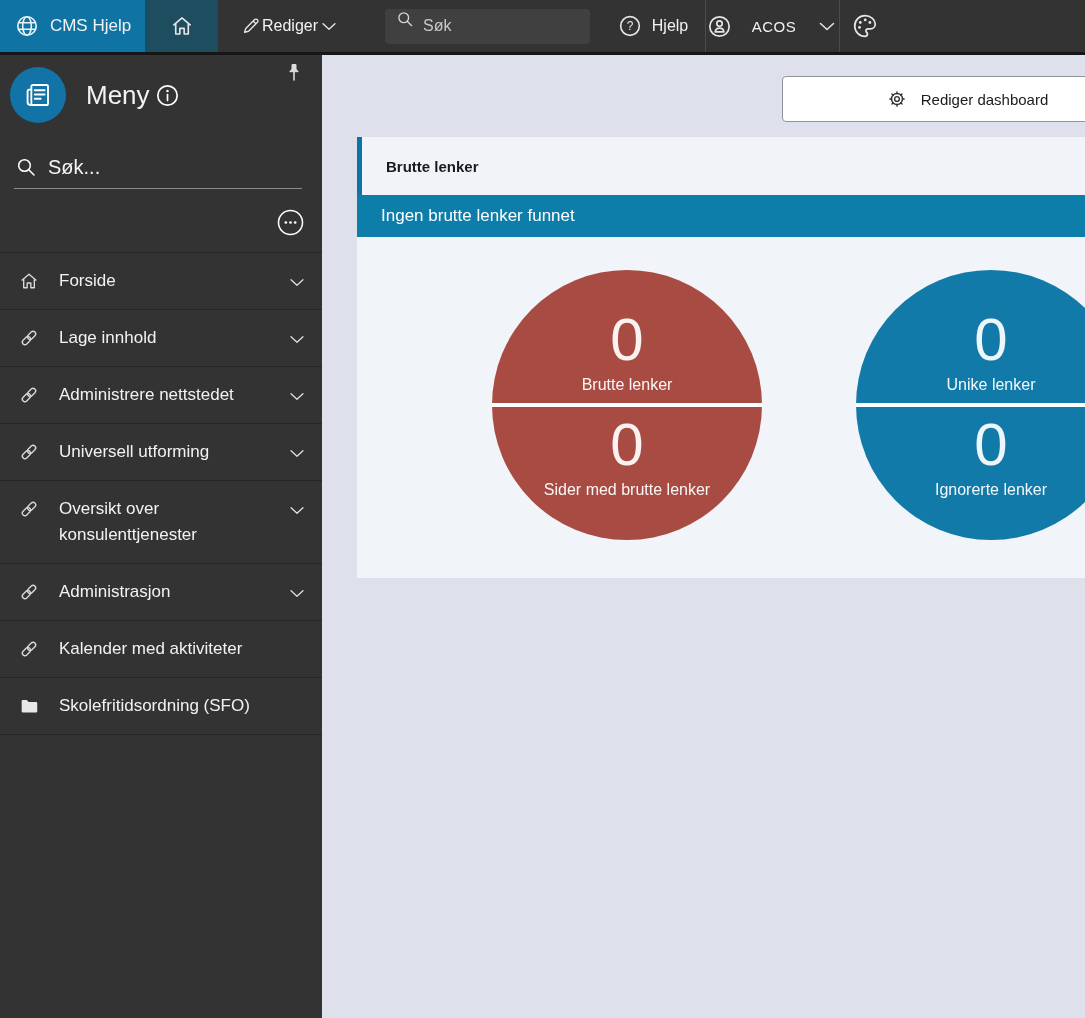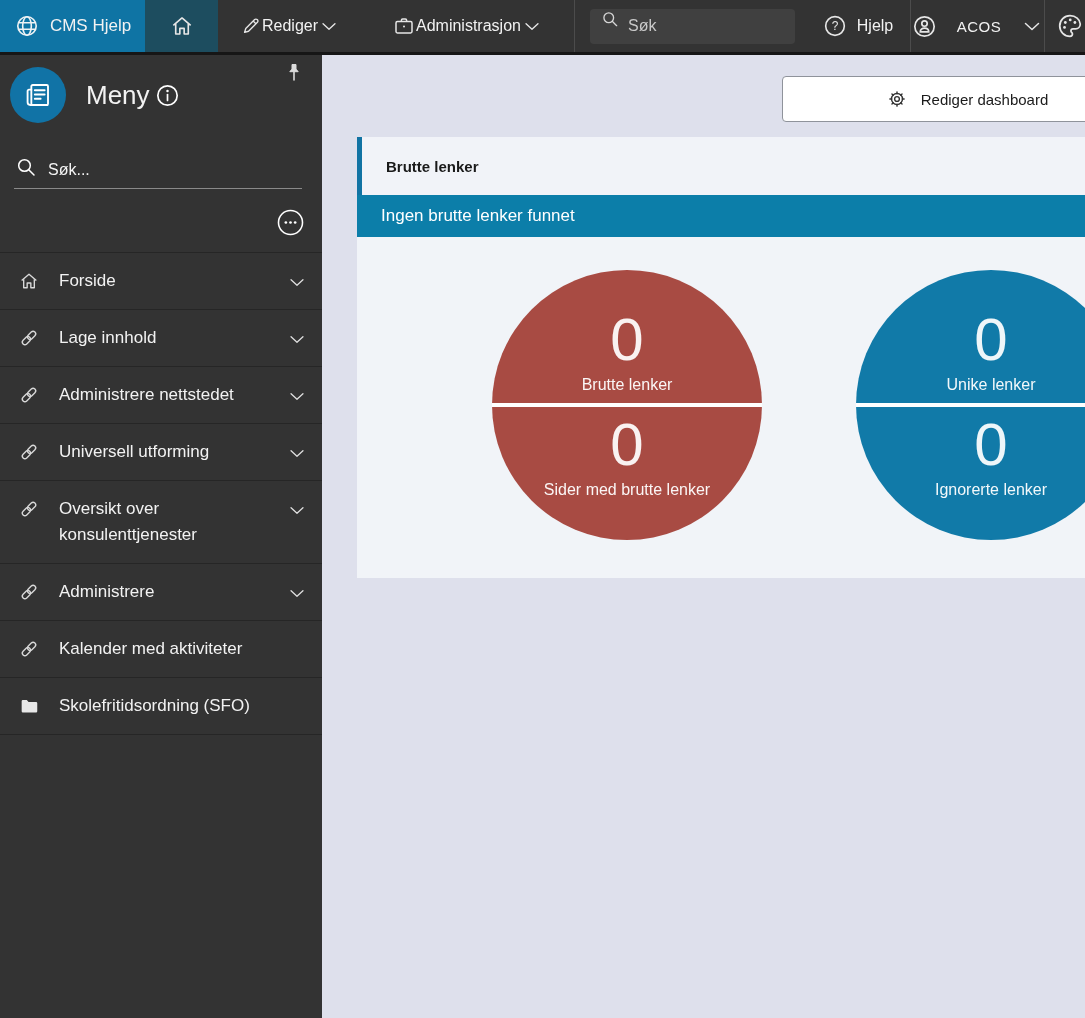--- a/index.html
+++ b/index.html
@@ -25,21 +25,21 @@
   .icon { display:inline-flex; flex:none; }
   .icon svg { display:block; }
 
   
   .sidebar { position:absolute; top:55px; left:0; width:322px; height:963px; background:#333333; color:#f2f2f2; }
   .sb-header { display:flex; align-items:center; margin:12px 0 0 10px; gap:20px; }
   .sb-logo { width:56px; height:56px; border-radius:50%; background:#1173a6; display:flex; align-items:center; justify-content:center; }
   .sb-title { font-size:26px; font-weight:400; display:flex; align-items:center; gap:4px; }
   .sb-pin { position:absolute; top:6px; right:16px; }
   .sb-search { display:flex; align-items:flex-end; gap:10px; margin:32px 20px 0 14px; border-bottom:1px solid #8a8a8a; padding-bottom:9px; }
-  .sb-search input { background:transparent; border:none; outline:none; color:#ffffff; font-size:16px; width:230px; font-family:inherit; }
+  .sb-search input { background:transparent; border:none; outline:none; color:#ffffff; font-size:20px; width:230px; font-family:inherit; }
   .sb-search input::placeholder { color:#f5f5f5; }
   .sb-more { display:flex; justify-content:flex-end; margin:18px 16px 0 0; }
   .sb-menu { margin-top:14px; }
   .menu-item { display:flex; align-items:flex-start; padding:15px 14px 15px 18px; border-top:1px solid #262626; cursor:pointer; }
   .menu-item:last-child { border-bottom:1px solid #262626; }
   .menu-item .mi-label { flex:1; font-size:17px; line-height:26px; margin-left:19px; padding-right:8px; color:#f2f2f2; }
   .menu-item .mi-icon { margin-top:2px; }
   .menu-item .mi-chev { margin-top:3px; }
 
   
@@ -100,35 +100,20 @@
       </svg>
     </span>
     <span>Rediger</span>
     <span class="icon">
       <svg width="22" height="22" viewBox="0 0 24 24" fill="none" stroke="#e6e6e6" stroke-width="1.5" stroke-linecap="round" stroke-linejoin="round">
           <path d="M5.5 9.5 L12 15.5 L18.5 9.5"></path>
         </svg>
     </span>
   </div>
 
-  <div class="tb-sec tb-item tb-admin">
-    <span class="icon">
-      <svg width="24" height="24" viewBox="0 0 24 24" fill="none" stroke="#e6e6e6" stroke-width="1.5" stroke-linejoin="round">
-        <rect x="4" y="7.6" width="16" height="11.4" rx="1.4"></rect>
-        <path d="M9.4 7.6 V6.2 a1.2 1.2 0 0 1 1.2 -1.2 h2.8 a1.2 1.2 0 0 1 1.2 1.2 V7.6"></path>
-        <circle cx="12" cy="12.6" r="1" fill="#e6e6e6" stroke="none"></circle>
-      </svg>
-    </span>
-    <span>Administrasjon</span>
-    <span class="icon">
-      <svg width="22" height="22" viewBox="0 0 24 24" fill="none" stroke="#e6e6e6" stroke-width="1.5" stroke-linecap="round" stroke-linejoin="round">
-          <path d="M5.5 9.5 L12 15.5 L18.5 9.5"></path>
-        </svg>
-    </span>
-  </div>
 
   <div class="tb-sec tb-searchwrap">
     <div class="tb-search">
       <span class="icon">
         <svg width="20" height="20" viewBox="0 0 24 24" fill="none" stroke="#d6d6d6" stroke-width="1.6" stroke-linecap="round">
           <circle cx="10.5" cy="10.5" r="5.8"></circle>
             <path d="M15 15 L20 20"></path>
         </svg>
       </span>
       <input type="text" placeholder="Søk" style="">
@@ -306,21 +291,21 @@
       </div>
       <div class="menu-item">
         <span class="icon mi-icon">
           <svg width="22" height="22" viewBox="0 0 24 24" fill="none" stroke="#d9d9d9" stroke-width="1.5">
             <g transform="rotate(-45 12 12)">
               <rect x="2.9" y="9.2" width="10.2" height="5.6" rx="2.8"></rect>
               <rect x="10.9" y="9.2" width="10.2" height="5.6" rx="2.8"></rect>
             </g>
           </svg>
         </span>
-        <span class="mi-label">Administrere</span>
+        <span class="mi-label">Administrasjon</span>
         <span class="icon mi-chev">
           <svg width="22" height="22" viewBox="0 0 24 24" fill="none" stroke="#e0e0e0" stroke-width="1.4" stroke-linecap="round" stroke-linejoin="round">
             <path d="M5.5 9.5 L12 15.5 L18.5 9.5"></path>
           </svg>
         </span>
       </div>
       <div class="menu-item">
         <span class="icon mi-icon">
           <svg width="22" height="22" viewBox="0 0 24 24" fill="none" stroke="#d9d9d9" stroke-width="1.5">
             <g transform="rotate(-45 12 12)">

